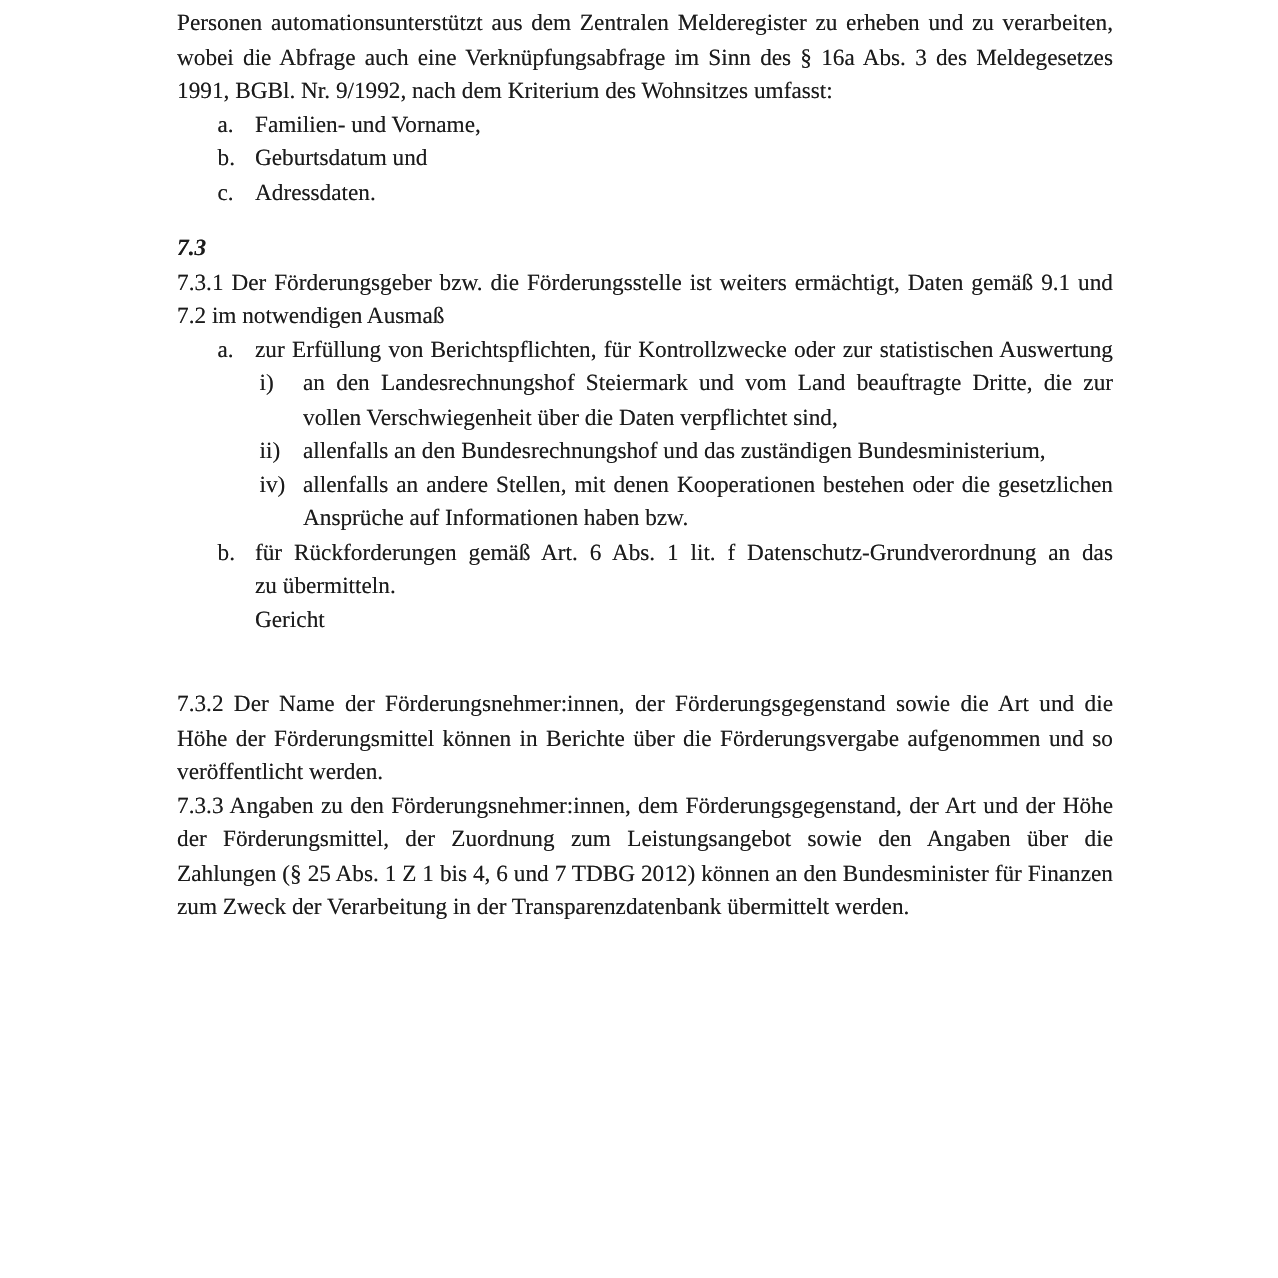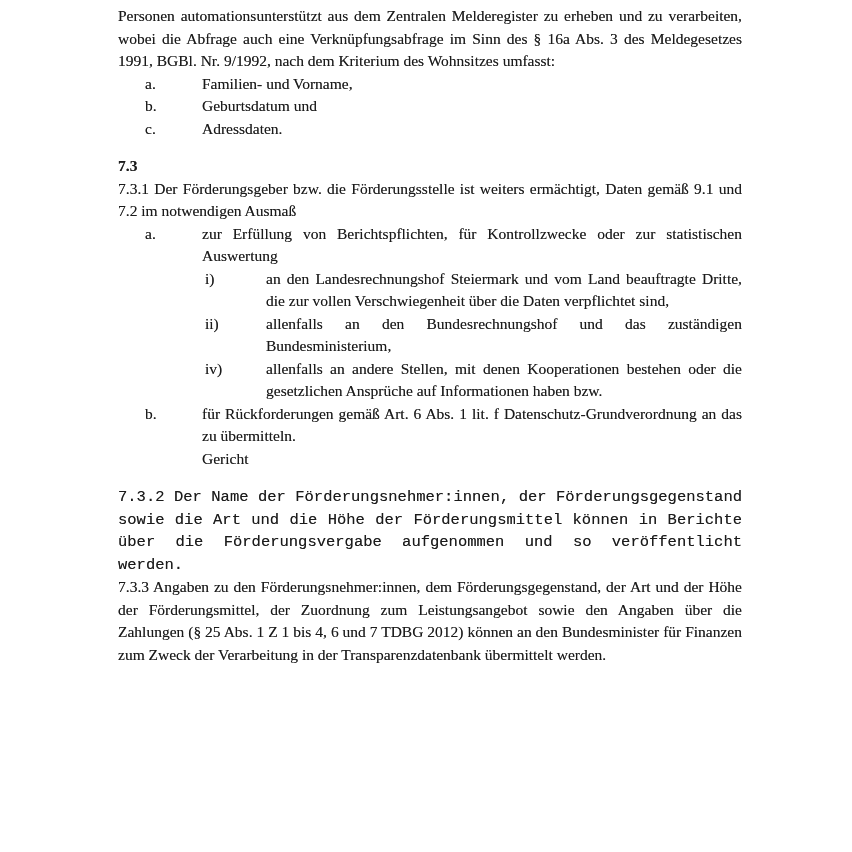--- a/index.html
+++ b/index.html
@@ -16,33 +16,33 @@
     padding:5px 110px 0 118px;
     overflow:hidden;
   }
   .para, .heading, .li, .li-text, .marker, .marker-r {
     font-size:15.5px;
     line-height:22.5px;
     text-shadow:0 0 0.35px rgba(20,20,20,0.55);
   }
   .justify { text-align:justify; }
   .stretch { text-align:justify; text-align-last:justify; }
-  .heading { font-weight:bold; margin-top:15px; }
+  .heading { font-weight:bold; margin-top:15px;font-style:italic; }
 
   
   .list-alpha { margin-left:27px; }
   .list-alpha .row { display:flex; align-items:flex-start; }
   .marker { flex:0 0 25px; }
-  .li-body { flex:1 1 auto; min-width:0;margin-left:32px; }
+  .li-body { flex:1 1 auto; min-width:0; }
 
   
   .list-roman .row { display:flex; align-items:flex-start; margin-left:3px; }
   .marker-r { flex:0 0 29px; }
 
-  .gap-732 { margin-top:16px;font-family:Liberation Mono, monospace; }
+  .gap-732 { margin-top:34px; }
   .gap-733 { margin-top:0; }
 </style>
 </head>
 <body>
 
 <div class="page">
 
   <p class="para justify">Personen automationsunterstützt aus dem Zentralen Melderegister zu erheben und zu verarbeiten, wobei die Abfrage auch eine Verknüpfungsabfrage im Sinn des § 16a Abs. 3 des Meldegesetzes 1991, BGBl. Nr. 9/1992, nach dem Kriterium des Wohnsitzes umfasst:</p>
 
   <div class="list-alpha">

